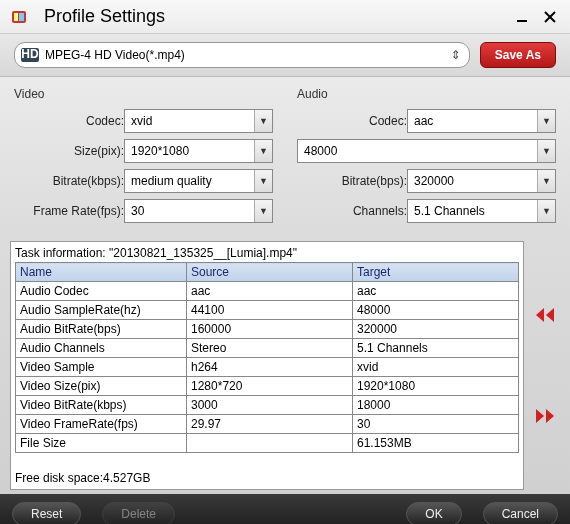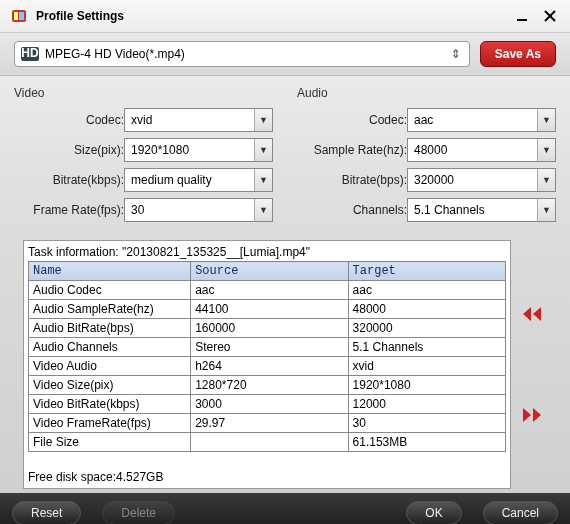--- a/index.html
+++ b/index.html
@@ -1,44 +1,44 @@
 <!DOCTYPE html>
 <html><head>
 <meta charset="utf-8">
 <style>
 * { box-sizing: border-box; margin: 0; padding: 0; font-family: Arial, sans-serif; font-size: 12px; }
 body { background: #fff; width: 570px; height: 524px; overflow: hidden; }
 
 .titlebar { display: flex; align-items: center; gap: 8px; padding: 6px 10px; background: linear-gradient(#f8f8f8,#ececec); border-bottom: 1px solid #ccc; }
 .titlebar .app-icon { width: 18px; height: 18px; }
-.titlebar .title { font-weight: bold; font-size: 12px; flex: 1; }
+.titlebar .title { font-weight: normal; font-size: 18px; flex: 1; margin-left: 8px; }
 .titlebar .winbtn { width: 20px; height: 20px; display: flex; align-items: center; justify-content: center; cursor: pointer; }
 
 .toolbar { display: flex; gap: 10px; padding: 8px 14px; background: linear-gradient(#e8e8e8,#d8d8d8); border-bottom: 1px solid #bbb; }
-.profile-combo { flex: 1; background: #fff; border: 1px solid #999; border-radius: 4px; display: flex; align-items: center; padding: 0 6px; height: 26px; }
+.profile-combo { flex: 1; background: #fff; border: 1px solid #999; border-radius: 11px; display: flex; align-items: center; padding: 0 6px; height: 26px; }
 .profile-combo .hd-icon { width: 18px; height: 14px; margin-right: 6px; }
 .profile-combo .text { flex: 1; }
 .profile-combo .chev { width: 14px; text-align: center; color: #444; }
 .save-as { background: linear-gradient(#e23a3a,#b51818); color: #fff; border: 1px solid #7a0e0e; border-radius: 6px; padding: 4px 14px; font-weight: bold; cursor: pointer; height: 26px; }
 
 .settings-panel { display: flex; padding: 10px 14px 6px; gap: 24px; background: linear-gradient(#eaeaea,#dcdcdc); }
 .col { flex: 1; }
 .section-head { color: #333; margin-bottom: 8px; }
 .row { display: flex; align-items: center; margin-bottom: 6px; }
 .row label { width: 110px; color: #222; text-align: right; }
 .combo { flex: 1; display: flex; align-items: center; background: #fff; border: 1px solid #888; height: 24px; }
 .combo .val { flex: 1; padding: 0 6px; }
 .combo .dd { width: 18px; height: 100%; border-left: 1px solid #aaa; display: flex; align-items: center; justify-content: center; font-size: 9px; color: #333; background: linear-gradient(#f4f4f4,#ddd); }
 
-.info-wrap { display: flex; padding: 6px 23px 4px; gap: 6px; background: linear-gradient(#dcdcdc,#d0d0d0); }
+.info-wrap { display: flex; padding: 6px 10px 4px; gap: 6px; background: linear-gradient(#dcdcdc,#d0d0d0); }
 .info-box { flex: 1; border: 1px solid #999; background: #fff; padding: 4px; }
 .task-line { margin-bottom: 2px; }
 table { border-collapse: collapse; width: 100%; }
 th, td { border: 1px solid #888; padding: 2px 4px; text-align: left; font-weight: normal; }
-th { background: linear-gradient(#d6e2f2,#c0d2ec); color: #1a2a6c; font-family: Liberation Mono, monospace; }
+th { background: linear-gradient(#d6e2f2,#c0d2ec); color: #1a2a6c; }
 .free-space { margin-top: 18px; }
 .nav-col { width: 30px; display: flex; flex-direction: column; justify-content: space-around; align-items: center; padding: 24px 0; }
 .nav-btn svg { display: block; }
 
 .footer { display: flex; gap: 21px; padding: 8px 12px; background: linear-gradient(#3a3a3a,#1a1a1a); }
 .footer .spacer { flex: 1; }
 .btn { border: 1px solid #555; background: linear-gradient(#555,#222); color: #eee; border-radius: 12px; padding: 4px 18px; cursor: pointer; }
 .btn.disabled { opacity: .45; cursor: default; }
 </style>
 </head>
@@ -113,21 +113,20 @@
   <div class="col">
     <div class="section-head">Audio</div>
     <div class="row">
         <label>Codec:</label>
       <div class="combo">
           <span class="val">aac</span>
           <span class="dd">▼</span>
         </div>
       </div>
     <div class="row">
-        <label>Sample Rate(hz):</label>
       <div class="combo">
           <span class="val">48000</span>
           <span class="dd">▼</span>
         </div>
       </div>
     <div class="row">
         <label>Bitrate(bps):</label>
       <div class="combo">
           <span class="val">320000</span>
           <span class="dd">▼</span>
@@ -169,33 +168,33 @@
             <td>Audio BitRate(bps)</td>
             <td>160000</td>
             <td>320000</td>
           </tr>
           <tr>
             <td>Audio Channels</td>
             <td>Stereo</td>
             <td>5.1 Channels</td>
           </tr>
           <tr>
-            <td>Video Audio</td>
+            <td>Video Sample</td>
             <td>h264</td>
             <td>xvid</td>
           </tr>
           <tr>
             <td>Video Size(pix)</td>
             <td>1280*720</td>
             <td>1920*1080</td>
           </tr>
           <tr>
             <td>Video BitRate(kbps)</td>
             <td>3000</td>
-            <td>12000</td>
+            <td>18000</td>
           </tr>
           <tr>
             <td>Video FrameRate(fps)</td>
             <td>29.97</td>
             <td>30</td>
           </tr>
           <tr>
             <td>File Size</td>
             <td></td>
             <td>61.153MB</td>

